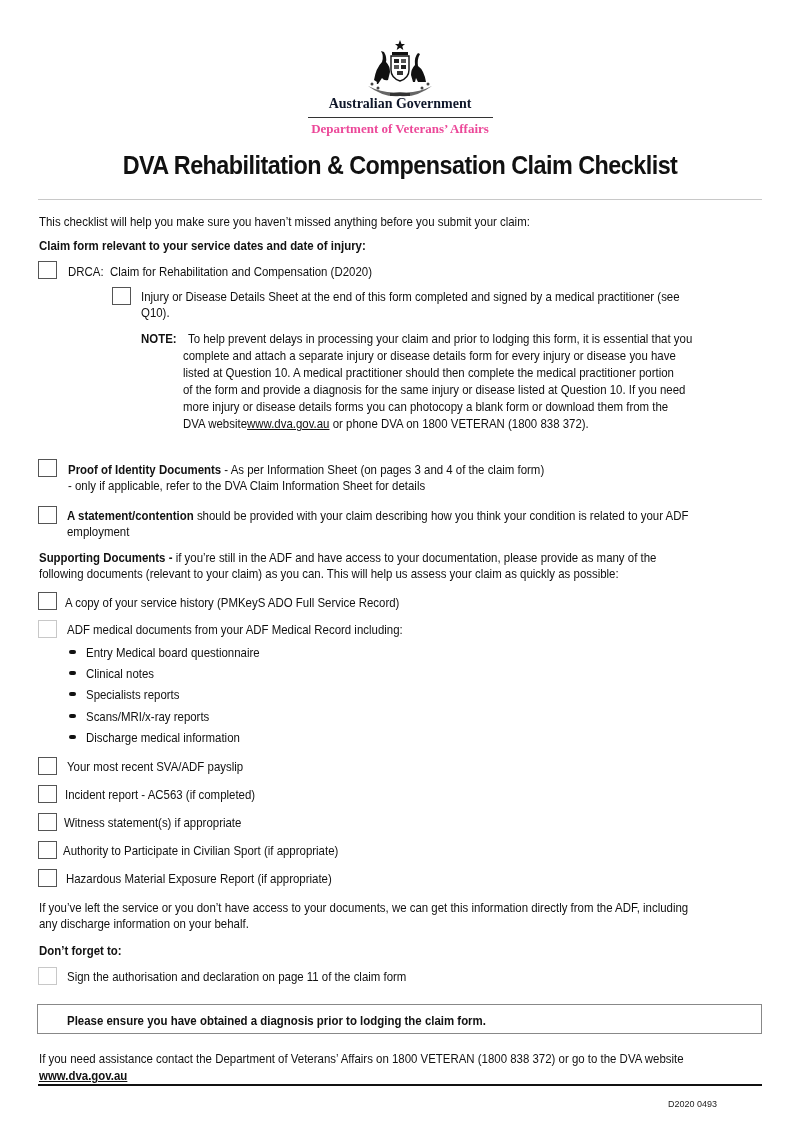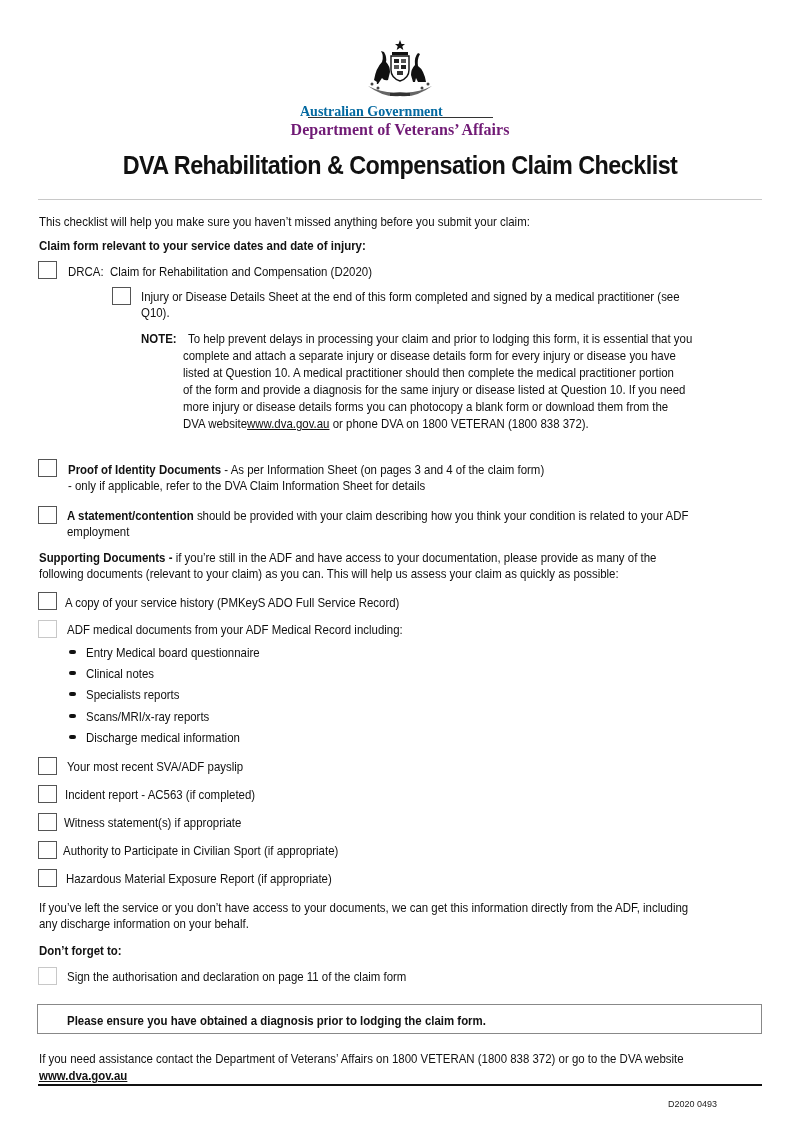--- a/index.html
+++ b/index.html
@@ -9,27 +9,27 @@
     color: #111111;
     position: relative;
     overflow: hidden;
   }
   .page { position: relative; width: 800px; height: 1130px; }
   .abs { position: absolute; }
 
   
   .crest { left: 360px; top: 38px; width: 80px; height: 62px; }
   .gov-name {
-    left: 300px; top: 104px; width: 200px; 
-    font-family: "Liberation Serif", serif; font-weight: bold; font-size: 14px; color: #0369a1;
+    left: 300px; top: 96px; width: 200px; text-align: center;
+    font-family: "Liberation Serif", serif; font-weight: bold; font-size: 14px; color: #0f172a;
   }
   .gov-rule { left: 308px; top: 117px; width: 185px; height: 1px; background: #333; }
   .dept-name {
     left: 290px; top: 121px; width: 220px; text-align: center;
-    font-family: "Liberation Serif", serif; font-weight: bold; font-size: 16px; color: #701a75;
+    font-family: "Liberation Serif", serif; font-weight: bold; font-size: 13px; color: #ec4899;
   }
 
   .title {
     left: 0; top: 150px; width: 800px; text-align: center;
     font-family: "Liberation Sans", sans-serif; font-weight: bold; font-size: 26px;
     letter-spacing: -0.6px; color: #111;
     transform: scaleX(0.9); transform-origin: center top;
   }
   .title-rule { left: 38px; top: 199px; width: 724px; height: 1px; background: #c8c8c8; }
 

